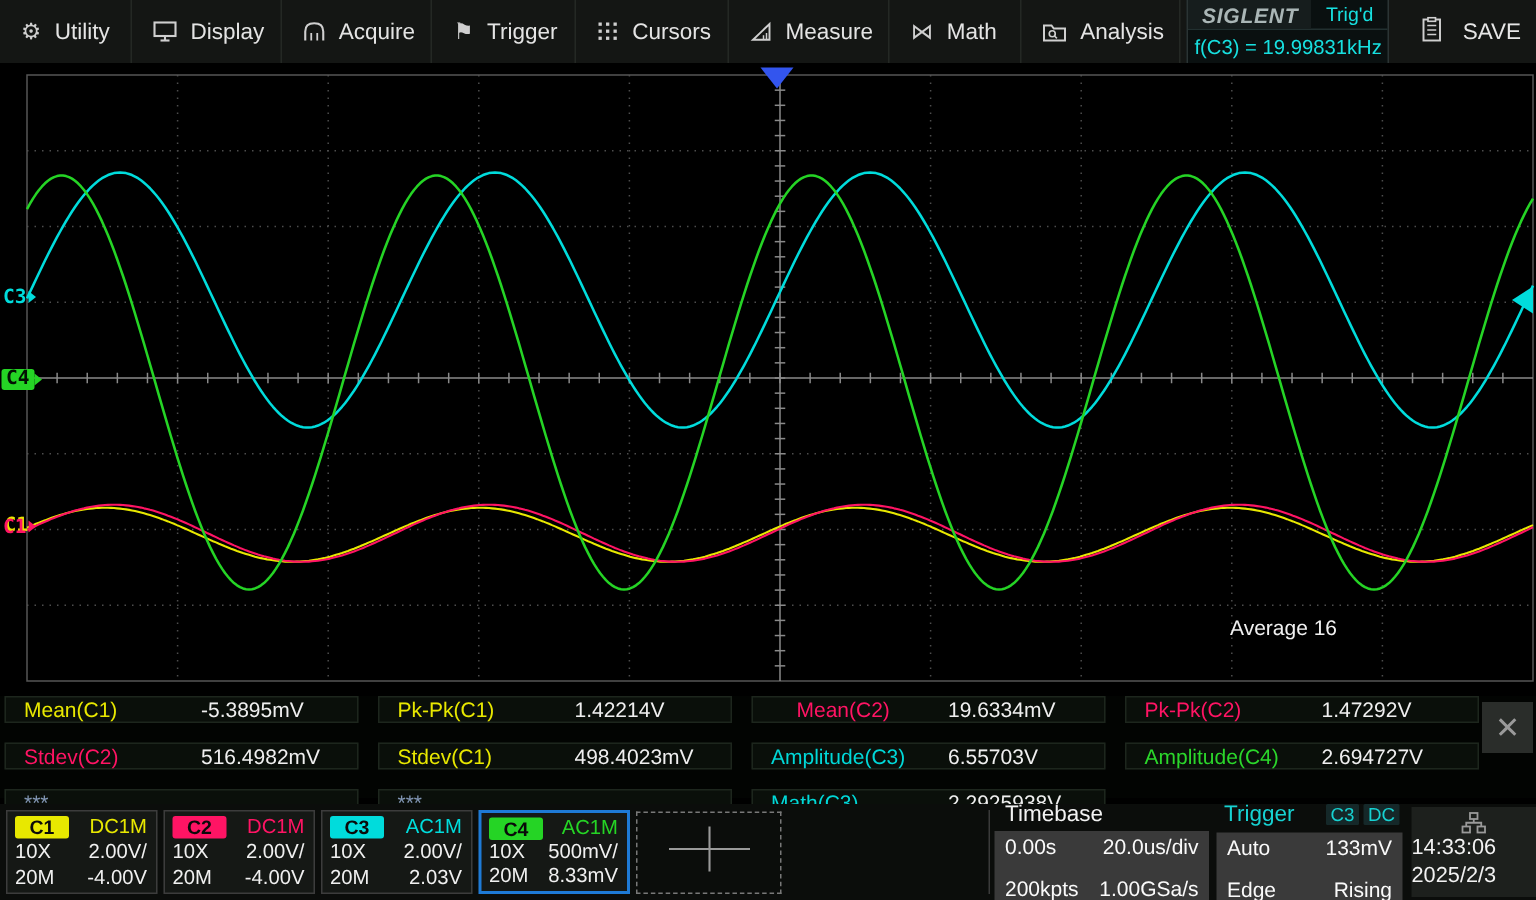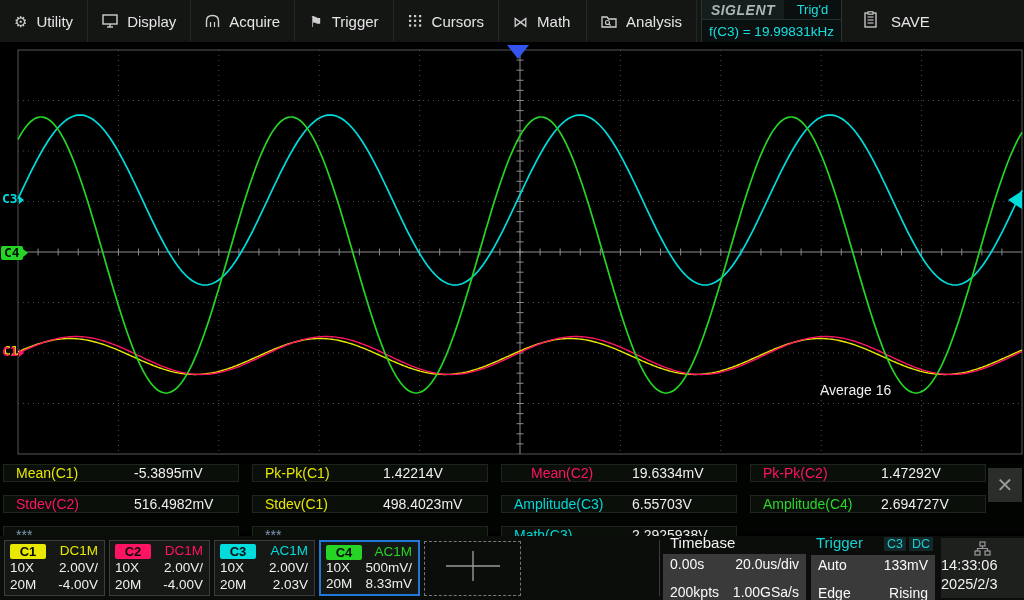--- a/index.html
+++ b/index.html
@@ -26,21 +26,21 @@
            align-items:center; justify-content:center; }
   .freq { flex:1; color:#17e0e0; font-size:13.5px; display:flex;
           align-items:center; justify-content:center; white-space:nowrap; }
   .save-area { display:flex; align-items:center; gap:14px; padding:0 10px 0 22px;
                color:#e6e6e6; font-size:15px; }
 
   
   .scope { position:absolute; left:0; top:42px; width:1024px; height:420px;
            background:#000; }
   .scope svg.plot { position:absolute; left:0; top:0; }
-  .avg-label { position:absolute; left:820px; top:340px; color:#f0f0f0;
+  .avg-label { position:absolute; left:820px; top:368px; color:#f0f0f0;
                font-size:14px; }
   .trig-top { position:absolute; left:507px; top:3px; width:0; height:0;
               border-left:11px solid transparent; border-right:11px solid transparent;
               border-top:14px solid #3355ee; }
   .trig-right { position:absolute; left:1008px; top:149px; width:0; height:0;
                 border-top:9px solid transparent; border-bottom:9px solid transparent;
                 border-right:14px solid #00dcdc; }
   .ch-marker { position:absolute; font-family:"DejaVu Sans Mono", monospace;
                font-size:13px; font-weight:bold; line-height:14px; }
   .mk-c3 { left:2px; top:150px; color:#00dcdc; }
@@ -144,20 +144,29 @@
               <rect x="1" y="5.7" width="2.2" height="2.2"></rect>
               <rect x="6" y="5.7" width="2.2" height="2.2"></rect>
               <rect x="11" y="5.7" width="2.2" height="2.2"></rect>
               <rect x="1" y="10.4" width="2.2" height="2.2"></rect>
               <rect x="6" y="10.4" width="2.2" height="2.2"></rect>
               <rect x="11" y="10.4" width="2.2" height="2.2"></rect>
             </g>
           </svg>
         </span>
       <span>Cursors</span>
+    </div>
+    <div class="menu-item">
+      <span>
+          <svg width="15" height="14" viewBox="0 0 15 14">
+            <path d="M2,12.5 L13,12.5 L13,2 Z" fill="none" stroke="#cfcfcf" stroke-width="1.3"></path>
+            <path d="M9,12.5 L9,9.5 M11,12.5 L11,8" stroke="#cfcfcf" stroke-width="1"></path>
+          </svg>
+        </span>
+      <span>Measure</span>
     </div>
     <div class="menu-item">
       <span class="uicon">⋈</span>
       <span>Math</span>
     </div>
     <div class="menu-item">
       <span>
           <svg width="16" height="14" viewBox="0 0 16 14">
             <path d="M1,3 h5 l1.5,2 H15 v8 H1 Z" fill="none" stroke="#cfcfcf" stroke-width="1.3"></path>
             <circle cx="6.5" cy="8.5" r="2" fill="none" stroke="#cfcfcf" stroke-width="1.1"></circle>

